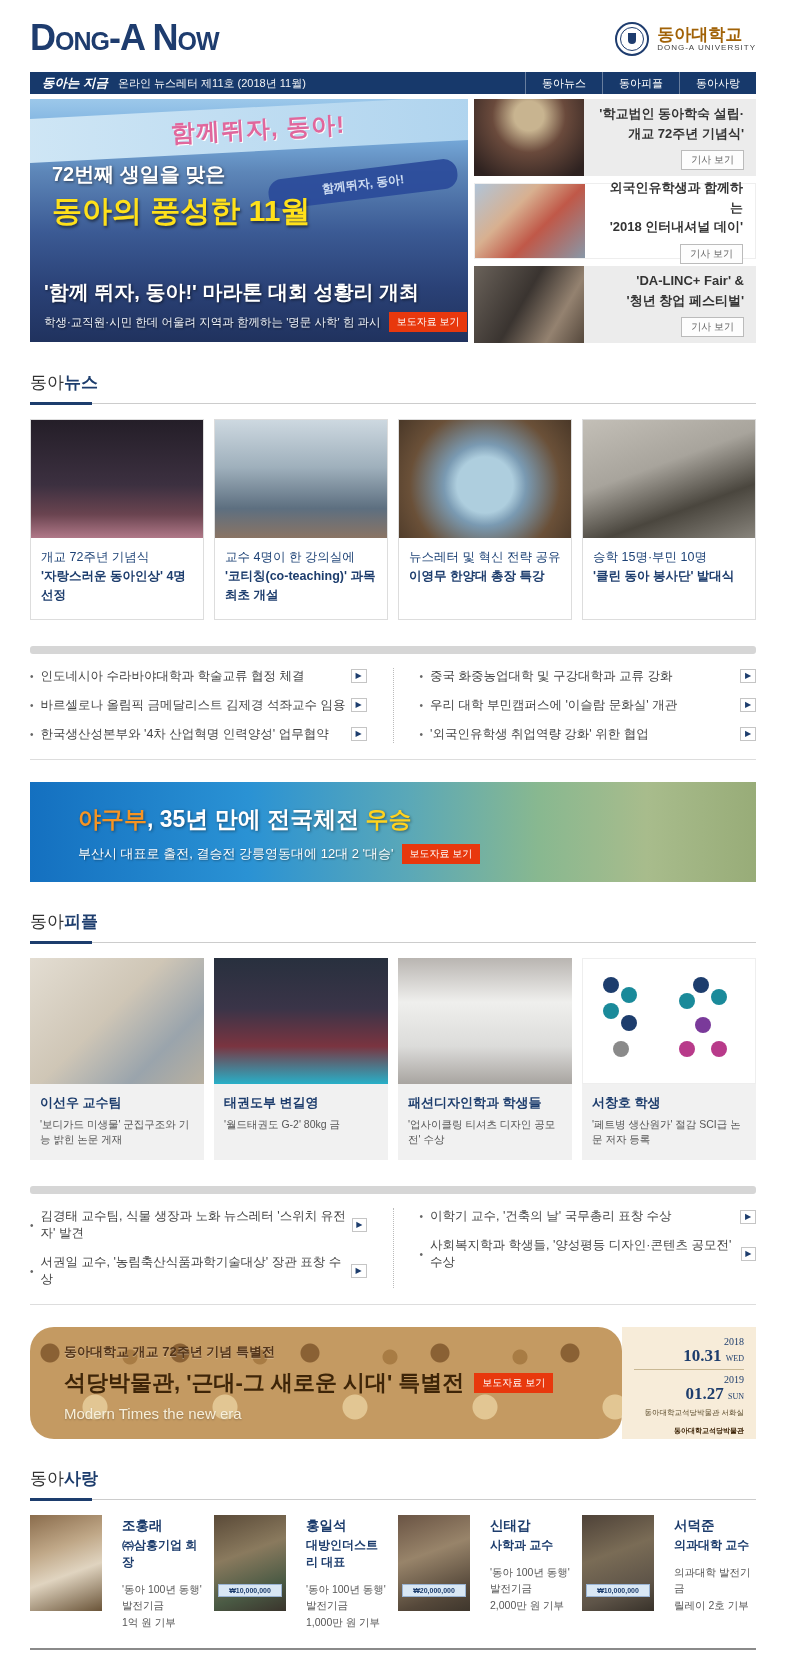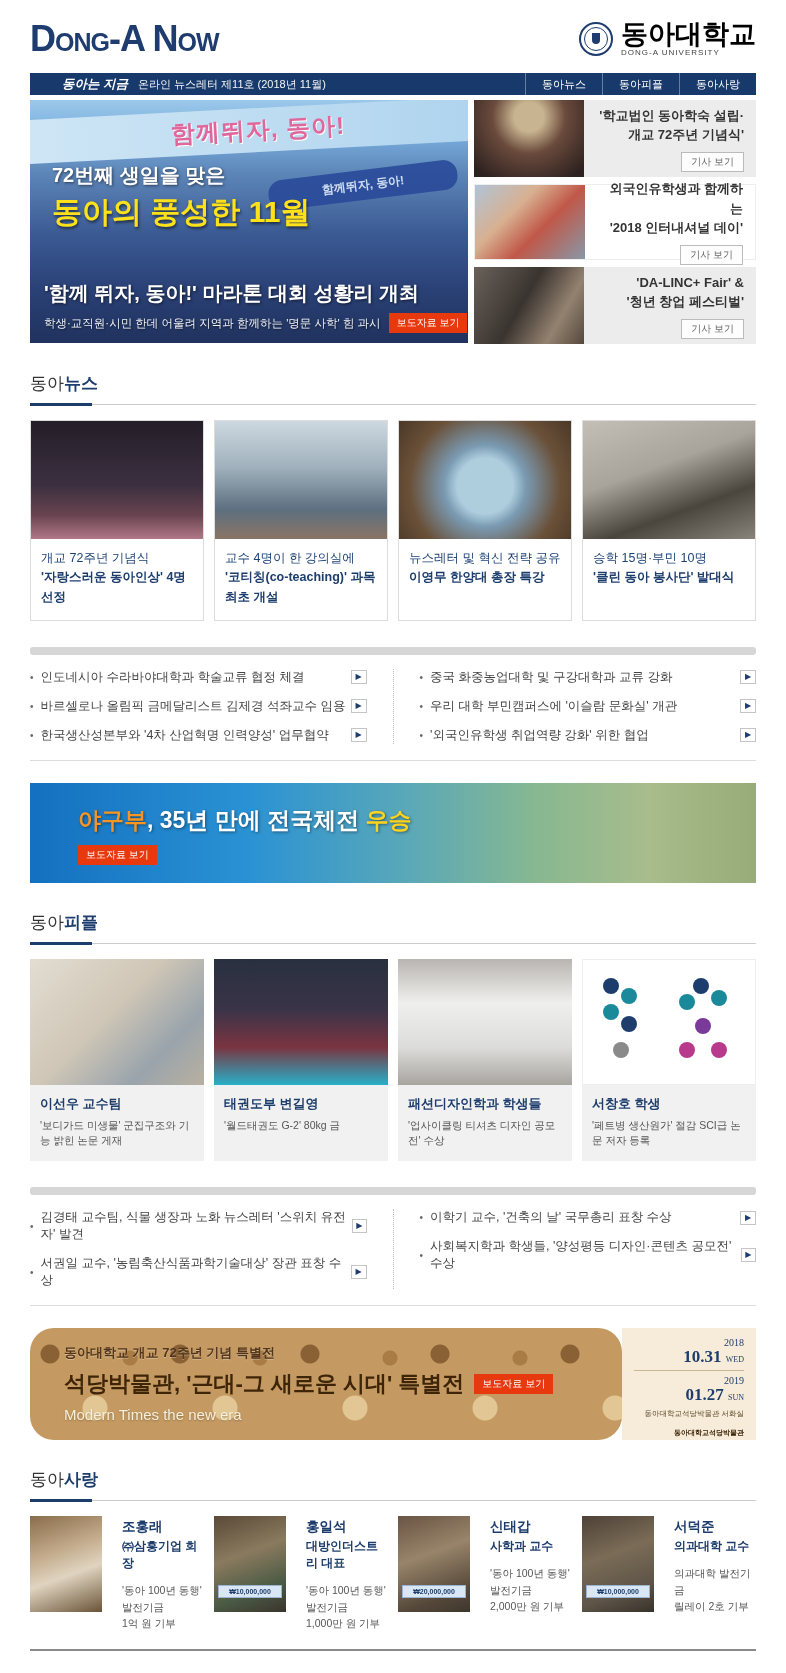--- a/index.html
+++ b/index.html
@@ -7,26 +7,26 @@
   .page { width:786px; margin:0 auto; background:#fff; }
   .content { width:726px; margin:0 auto; }
 
   
   .topbar { display:flex; justify-content:space-between; align-items:flex-end; padding:20px 0 16px; }
   .brand-logo { font-variant:small-caps; font-weight:bold; font-size:36px; color:#1e3c6e; letter-spacing:-1px; line-height:1; }
   .uni-logo { display:flex; align-items:center; gap:8px; }
   .seal { width:34px; height:34px; border:2px solid #1e3c6e; border-radius:50%; position:relative; flex:none; }
   .seal::before { content:""; position:absolute; inset:3px; border:1px solid #1e3c6e; border-radius:50%; }
   .seal::after { content:""; position:absolute; left:11px; top:9px; width:8px; height:11px; background:#1e3c6e; border-radius:0 0 6px 6px; }
-  .uni-name { font-size:27px; font-weight:bold; color:#000000; line-height:1.05; }
+  .uni-name { font-size:17px; font-weight:bold; color:#a16207; line-height:1.05; }
   .uni-sub { font-size:8px; color:#444; letter-spacing:1px; }
 
   
   .navbar { background:#17396b; color:#fff; display:flex; justify-content:space-between; align-items:stretch; height:22px; font-size:11px; }
-  .nav-left { display:flex; align-items:center; gap:10px; padding-left:12px;margin-left:20px; }
+  .nav-left { display:flex; align-items:center; gap:10px; padding-left:12px; }
   .nav-brand { font-weight:bold; font-size:12.5px; font-style:italic; }
   .nav-issue { opacity:.95; }
   .nav-menu { display:flex; }
   .nav-item { display:flex; align-items:center; padding:0 16px; border-left:1px solid rgba(255,255,255,.35); cursor:pointer; }
 
   
   .hero { display:flex; gap:6px; margin-top:5px; }
   .hero-main { position:relative; width:438px; height:243px; overflow:hidden; flex:none;
     background:linear-gradient(180deg,#9cc8ea 0%,#79aede 14%,#5d86b8 30%,#3b5a94 55%,#2a4176 78%,#20325e 100%); }
   .hero-strip { position:absolute; left:-12px; top:8px; width:480px; height:44px; background:linear-gradient(90deg,#cfe6f5,#aed3ee); transform:rotate(-3deg); display:flex; align-items:center; justify-content:center; }
@@ -287,20 +287,21 @@
             </div>
         </div>
       </div>
     </div>
 
     <div class="baseball">
       <div class="bb-title">
         <span class="hl1">야구부</span><span>, 35년 만에 전국체전 </span><span class="hl2">우승</span>
       </div>
       <div class="bb-subline">
+        <span class="bb-sub">부산시 대표로 출전, 결승전 강릉영동대에 12대 2 '대승'</span>
         <span class="press-btn">보도자료 보기</span>
       </div>
     </div>
 
     <div class="section-head">
       <span class="section-title"><span>동아</span><b>피플</b></span>
     </div>
     <div class="card-row">
       <div class="people-card">
         <div class="people-photo pphoto1"></div>

